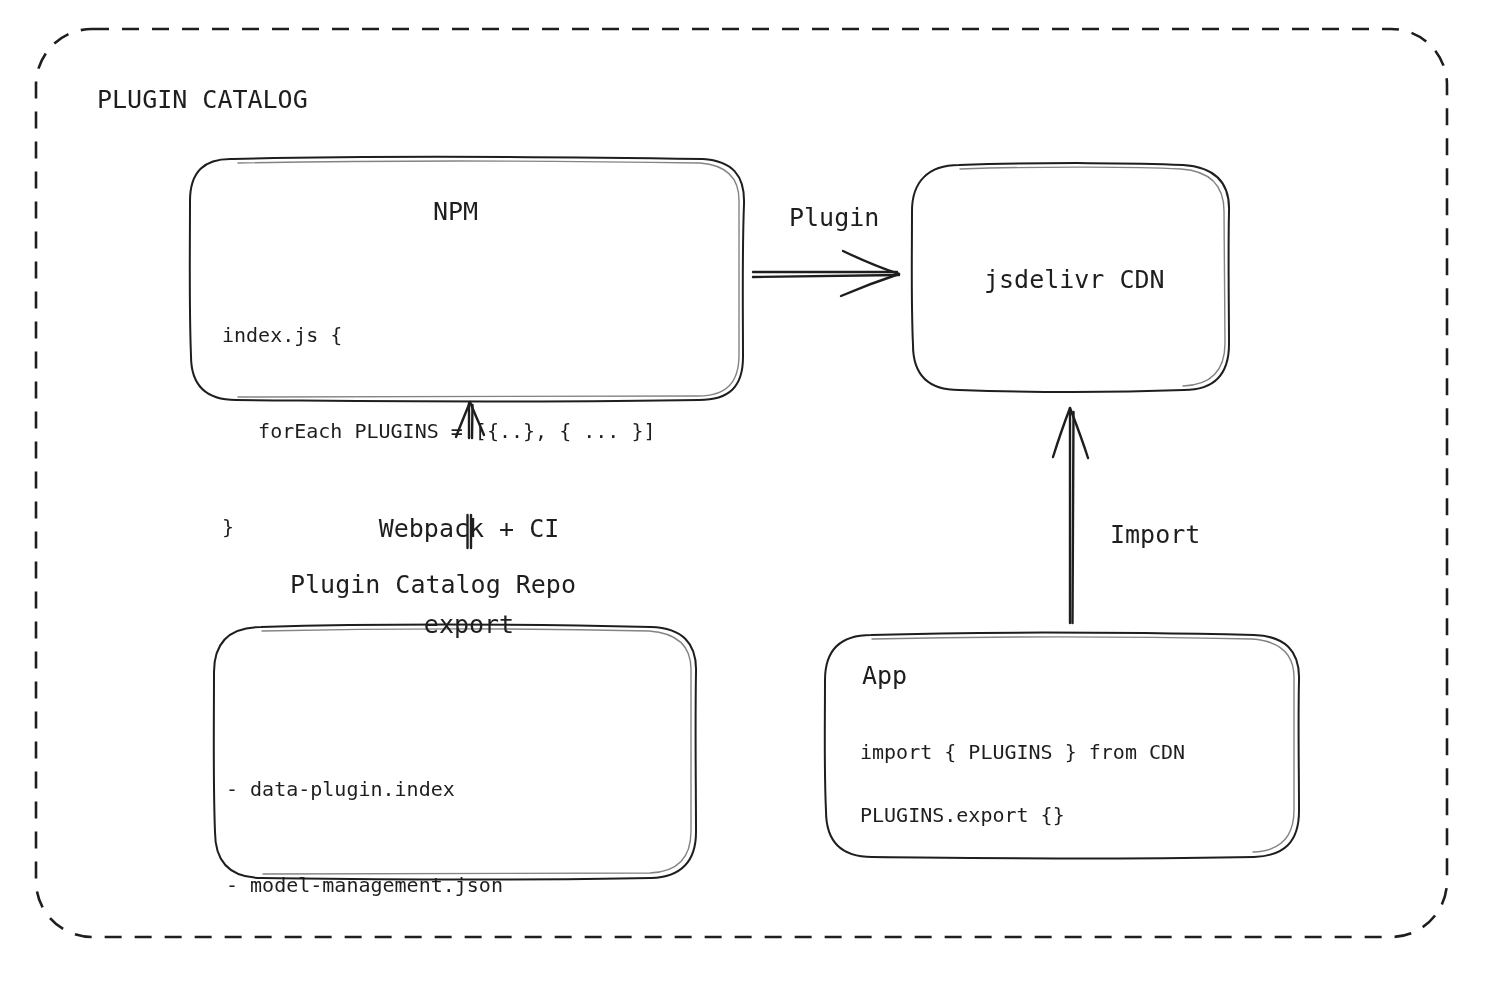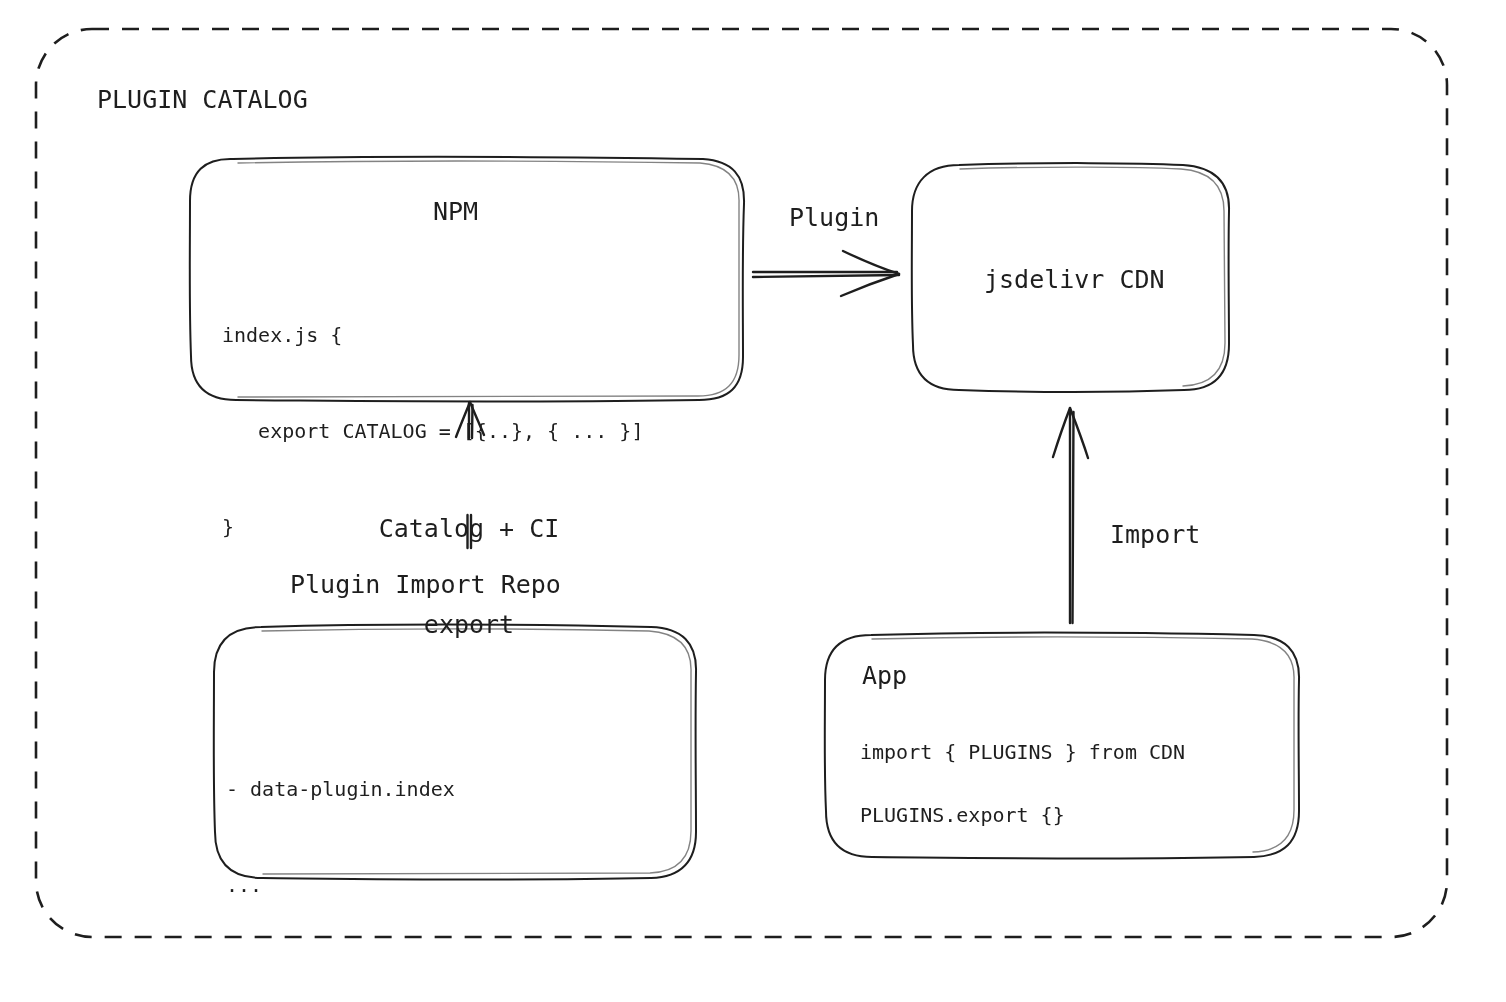--- a/index.html
+++ b/index.html
@@ -167,36 +167,37 @@
       <path class="arrow" d="M 1053 457 C 1059 438 1065 421 1070 408"></path>
       <path class="arrow" d="M 1088 458 C 1082 439 1075 421 1070 408"></path>
     </g>
   </svg>
 
   <div class="t" style="left:97px; top:84px;">PLUGIN CATALOG</div>
 
   <div class="t" style="left:433px; top:196px;">NPM</div>
   <div class="t code" style="left:222px; top:255px;">
     <div>index.js {</div>
-    <div>   export CATALOG = [{..}, { ... }]</div>
+    <div>   forEach PLUGINS = [{..}, { ... }]</div>
     <div>}</div>
   </div>
 
   <div class="t" style="left:984px; top:264px;text-align:center;">jsdelivr CDN</div>
 
   <div class="t" style="left:789px; top:202px;">Plugin</div>
 
   <div class="t center" style="left:349px; top:449px; width:240px;">
-    <div>Catalog + CI</div>
+    <div>Webpack + CI</div>
     <div>export</div>
   </div>
 
-  <div class="t" style="left:290px; top:569px;">Plugin Import Repo</div>
+  <div class="t" style="left:290px; top:569px;">Plugin Catalog Repo</div>
   <div class="t code" style="left:226px; top:709px;">
     <div>- data-plugin.index</div>
+    <div>- model-management.json</div>
     <div>...</div>
   </div>
 
   <div class="t" style="left:1110px; top:519px;">Import</div>
 
   <div class="t" style="left:862px; top:660px;">App</div>
   <div class="t code" style="left:860px; top:736px;">import { PLUGINS } from CDN</div>
   <div class="t code" style="left:860px; top:799px;">PLUGINS.export {}</div>
 
 </div>

